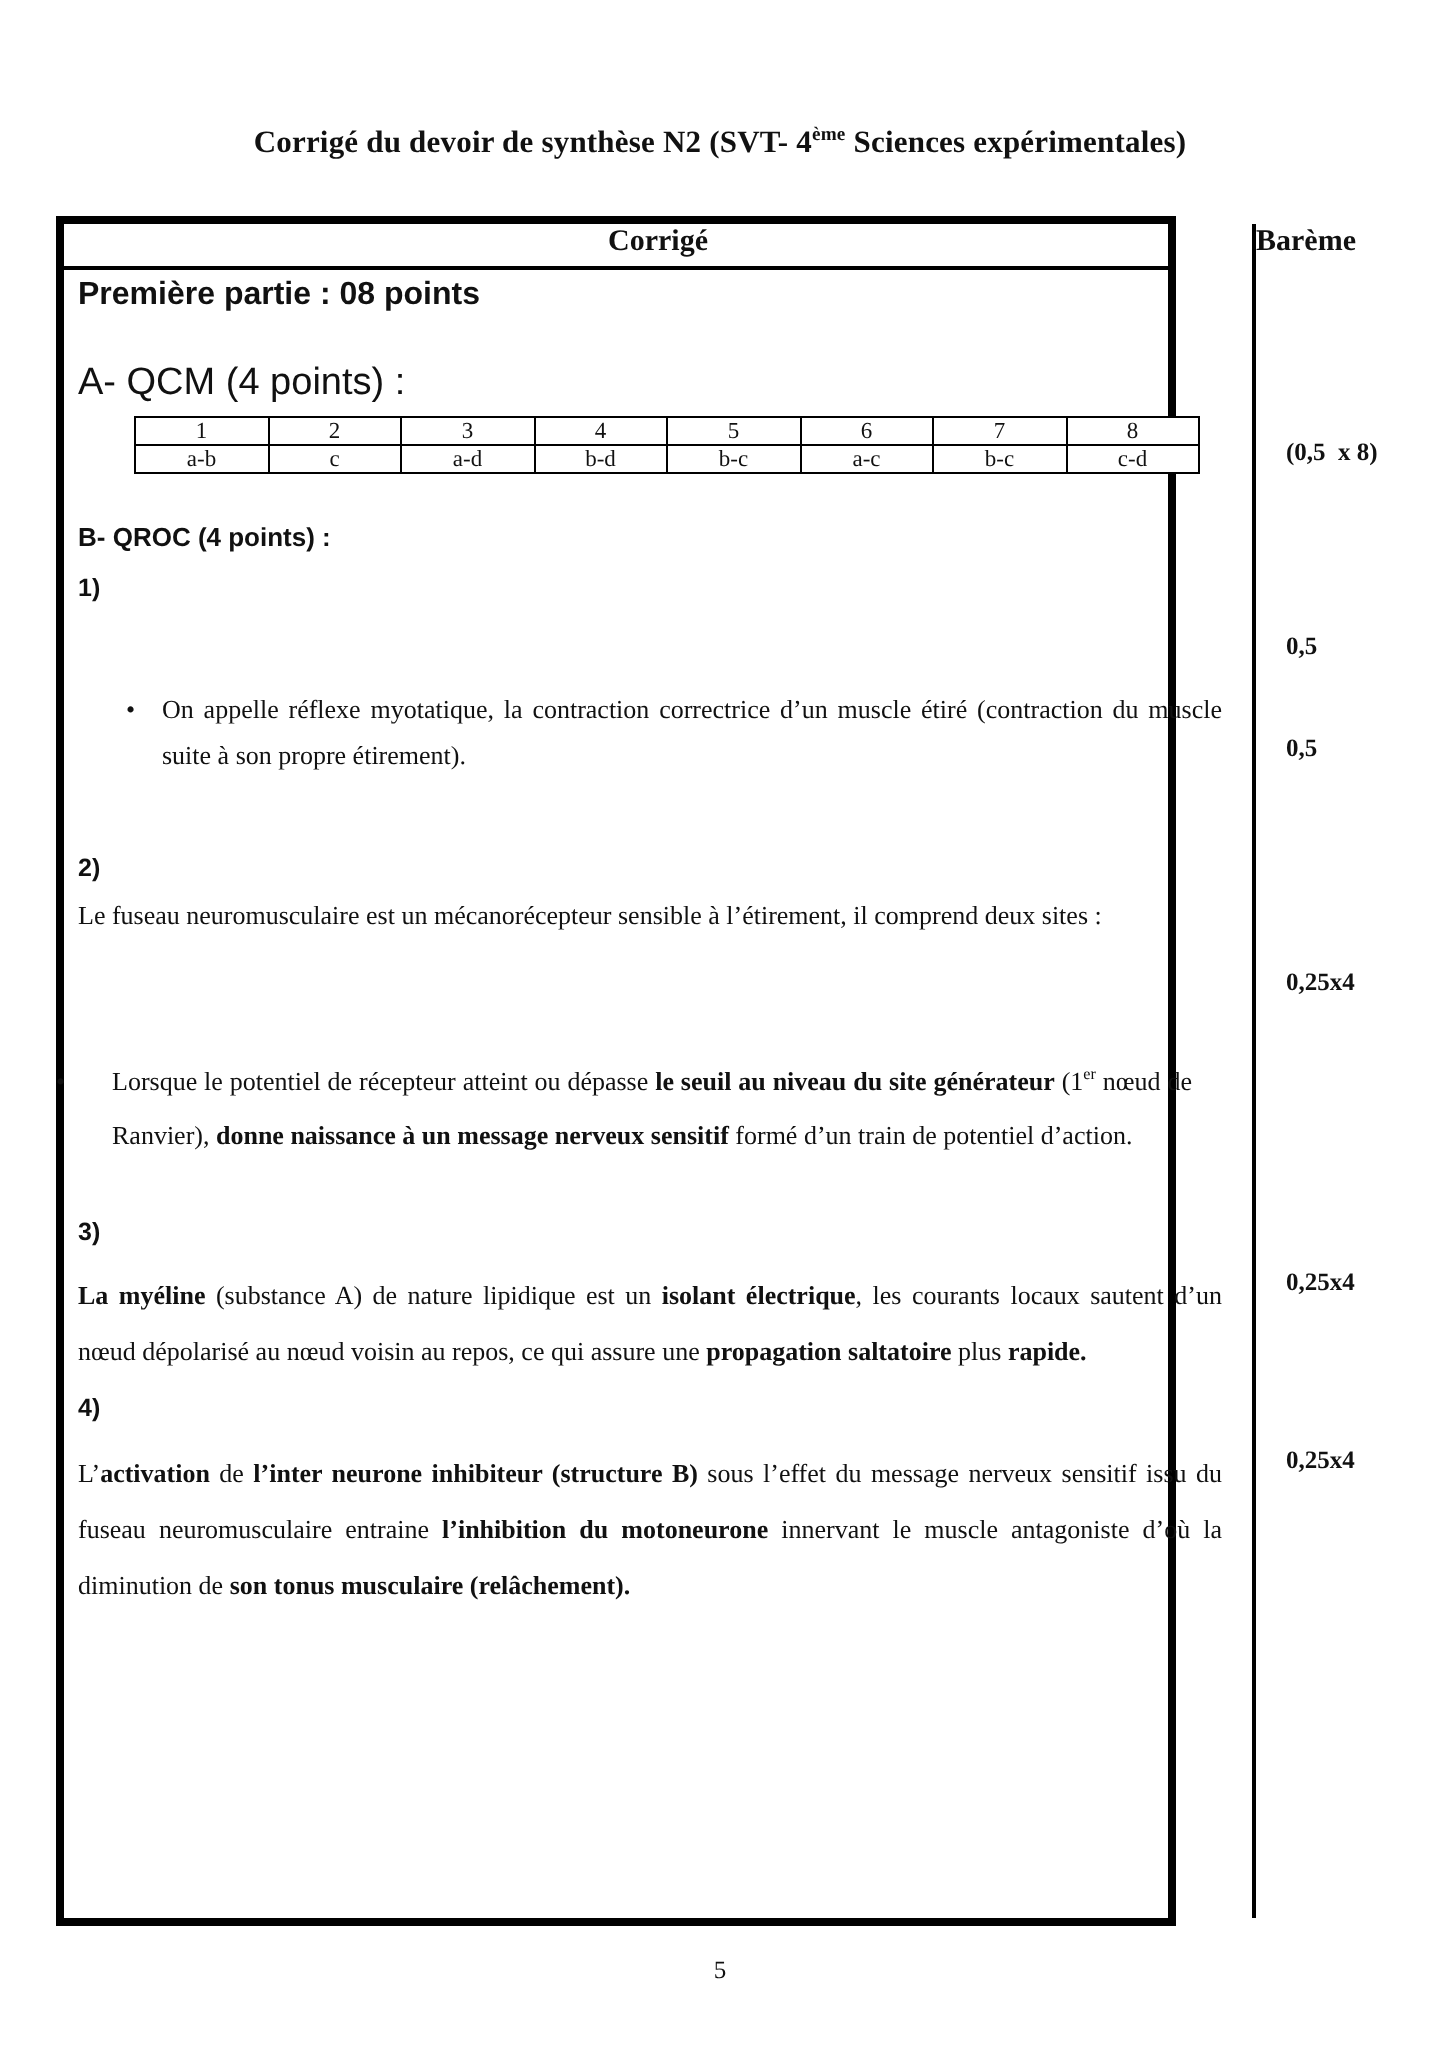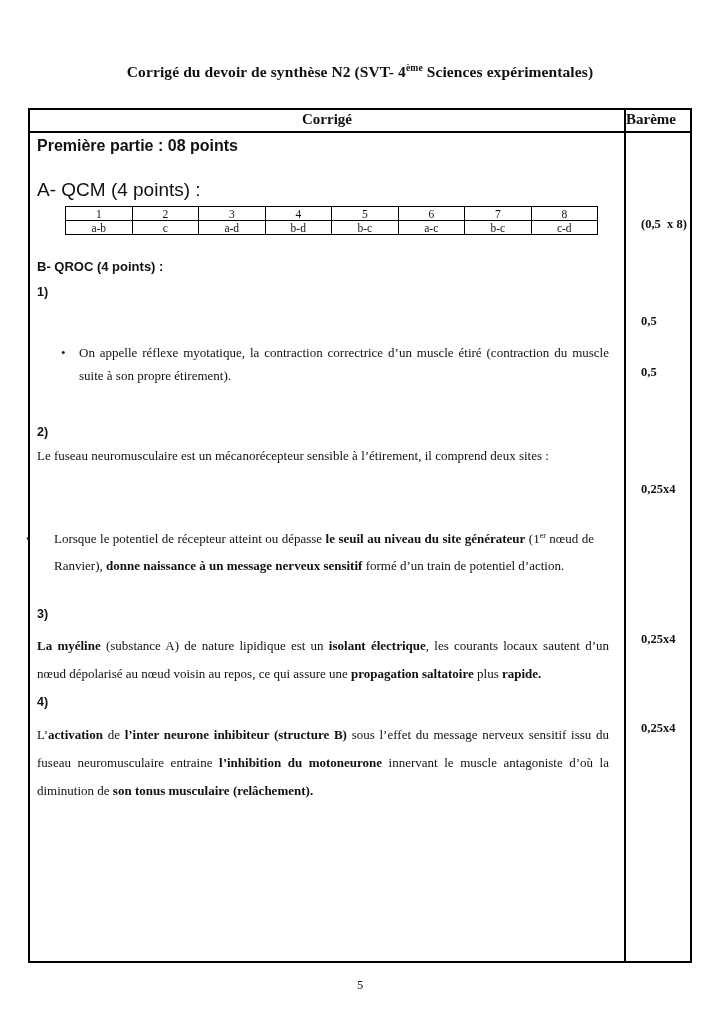--- a/index.html
+++ b/index.html
@@ -7,22 +7,22 @@
   body { width:720px; height:1035px; position:relative; font-family:"Liberation Serif", serif; color:#111; }
   .page { position:absolute; inset:0; background:#ffffff; overflow:hidden; }
 
   .b { font-weight:bold; }
   .u { text-decoration:underline; }
   sup { font-size:0.62em; vertical-align:super; line-height:0; }
 
   .doc-title { position:absolute; top:63px; left:0; width:100%; text-align:center;
                font-weight:bold; font-size:15.5px; letter-spacing:0.1px; }
 
-  .main-table { position:absolute; left:28px; top:108px; width:664px; height:855px;
-                border:2px solid #000000; background:#fff; }
+  .main-table { position:absolute; left:28px; top:108px; width:560px; height:855px;
+                border:4px solid #000000; background:#fff; }
   .col-divider { position:absolute; top:0; bottom:0; left:594px; width:2px; background:#000; }
   .header-row { position:absolute; top:0; left:0; right:0; height:23px; border-bottom:2px solid #000; }
   .hdr-corrige { position:absolute; left:0; top:1px; width:594px; text-align:center;
                  font-weight:bold; font-size:15px; }
   .hdr-bareme  { position:absolute; left:596px; top:1px; right:0; text-align:left;
                  font-weight:bold; font-size:15px; }
 
   .body-left  { position:absolute; top:25px; left:0;  width:594px; bottom:0; }
   .body-right { position:absolute; top:25px; left:596px; right:0; bottom:0; }
 

